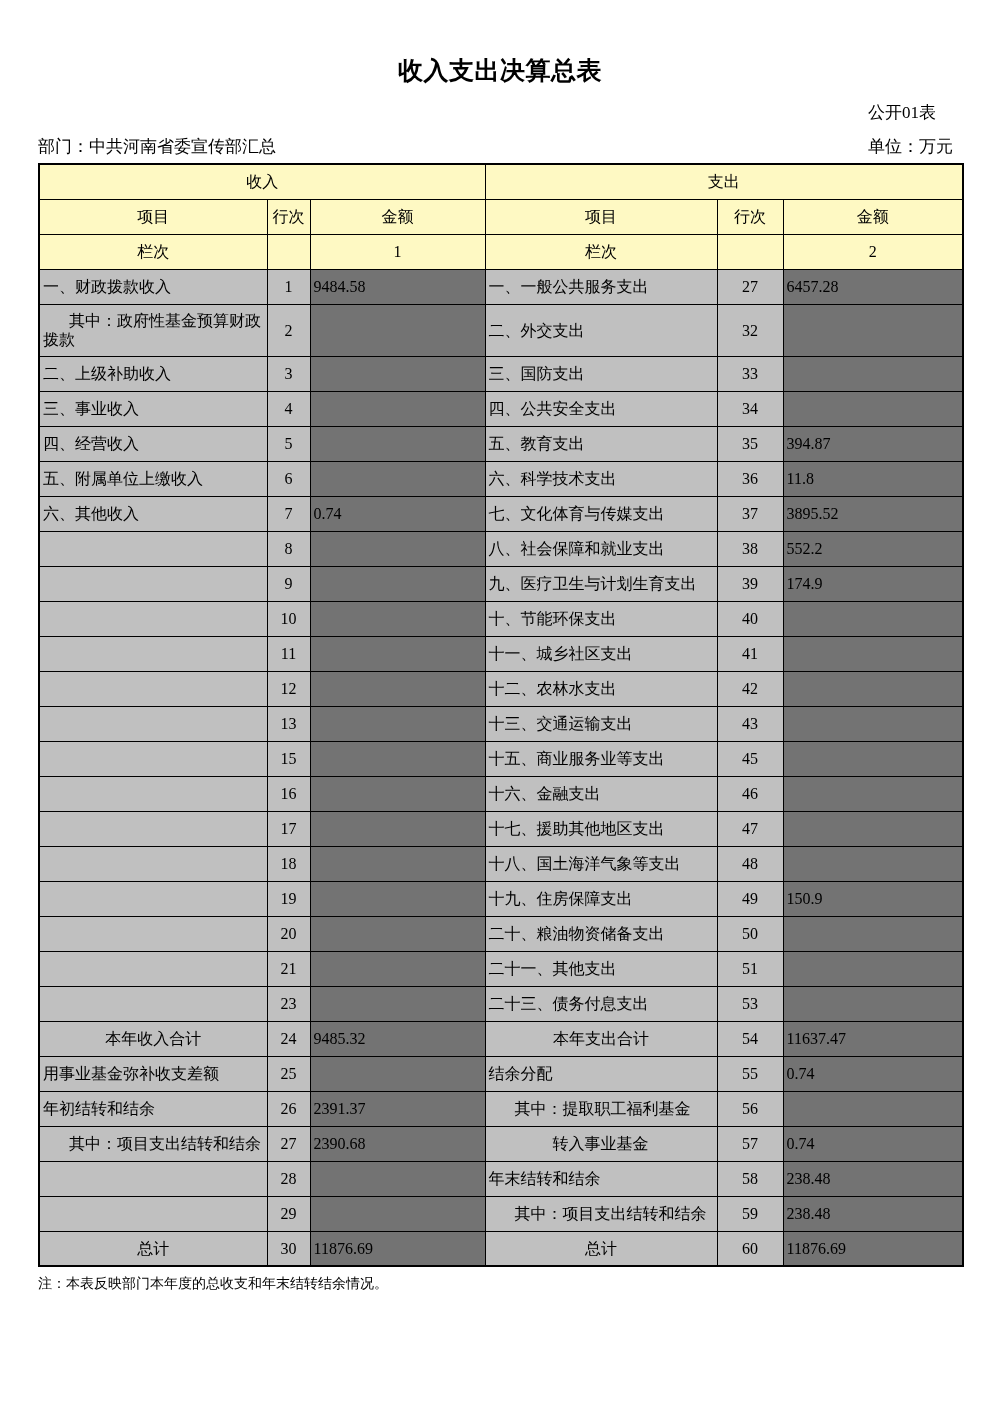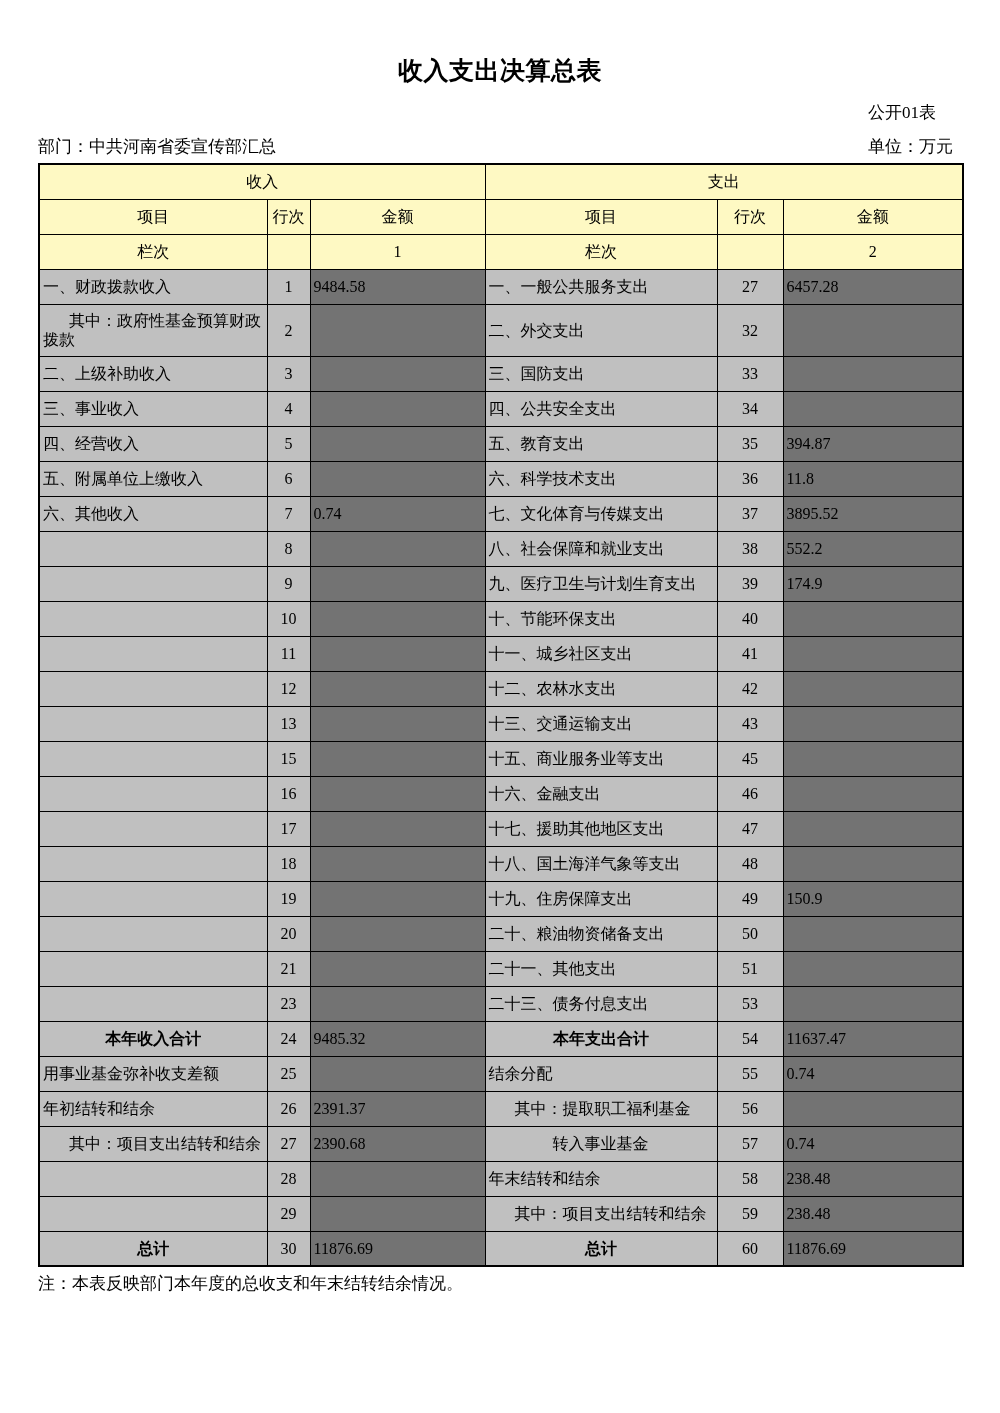--- a/index.html
+++ b/index.html
@@ -19,22 +19,22 @@
   thead td{border-bottom-width:2px;}
   tr{height:35px;}
   tr.tall{height:52px;}
   .gray{background:#c0c0c0;}
   .h{background:#fef9c3;text-align:center;}
   .item{text-align:left;}
   .rowno{text-align:center;}
   .amt{background:#737373;text-align:left;padding-right:4px;}
   .indent1{text-indent:26px;}
   .indent2{text-indent:64px;}
-  .total{font-weight:bold;text-align:center;text-indent:0;}
-  .note{margin:7px 0 0 38px;font-size:17px;line-height:19px;}
+  .total{font-weight:normal;text-align:center;text-indent:0;}
+  .note{margin:7px 0 0 38px;font-size:14px;line-height:19px;}
 </style>
 </head>
 <body>
 
 <div class="sheet">
   <div class="title">收入支出决算总表</div>
   <div class="code-line">公开01表</div>
   <div class="meta">
     <span>部门：中共河南省委宣传部汇总</span>
     <span>单位：万元</span>

